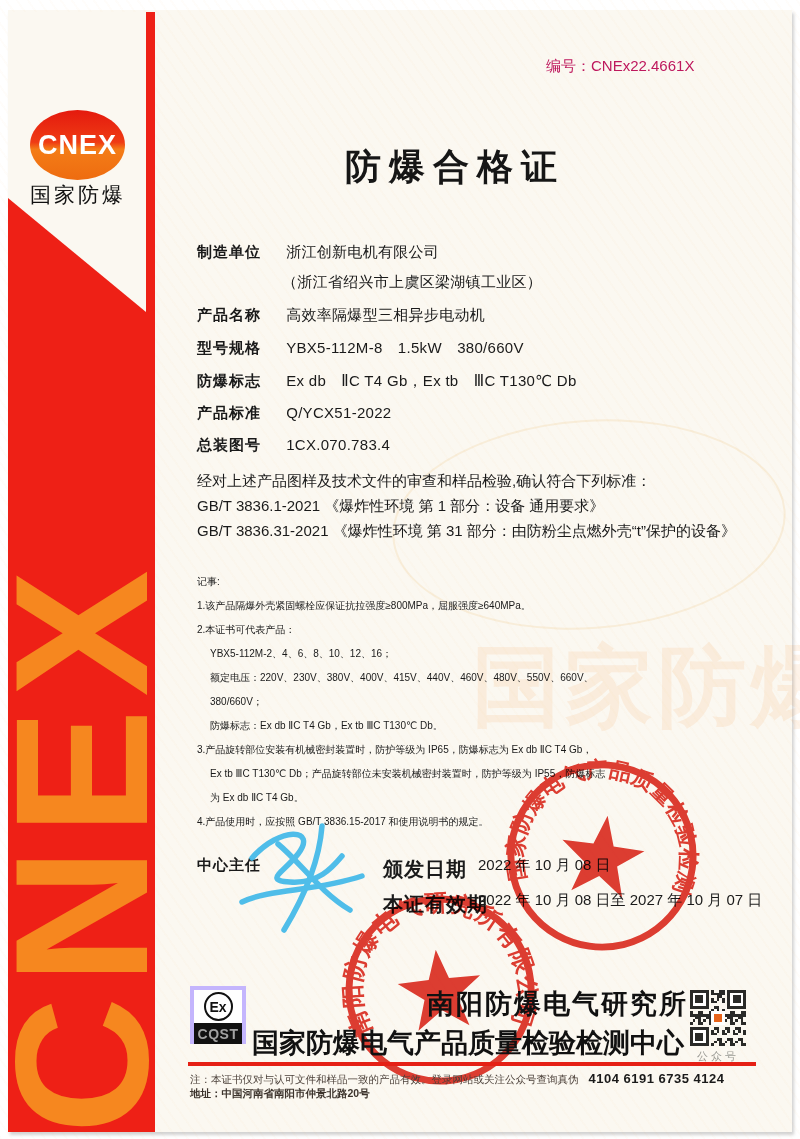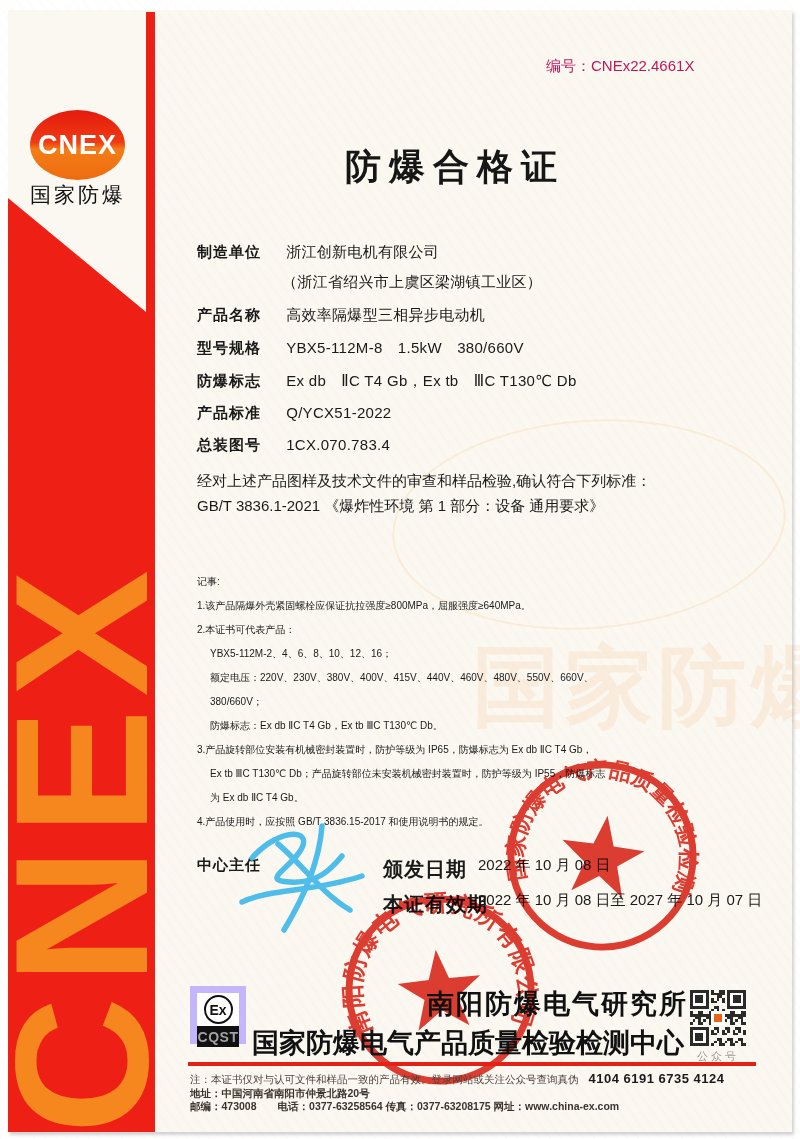--- a/index.html
+++ b/index.html
@@ -43,21 +43,21 @@
   .notes .head{font-weight:500;}
   
   .director{position:absolute;left:197px;top:856px;font-size:15px;font-weight:700;letter-spacing:1px;}
   .sig{position:absolute;left:222px;top:818px;width:160px;height:122px;}
   .d-label{position:absolute;font-size:20px;font-weight:700;letter-spacing:1px;}
   .d-value{position:absolute;font-size:15px;white-space:nowrap;}
   
   .seal{position:absolute;width:198px;height:198px;opacity:.88;mix-blend-mode:multiply;}
   .seal svg{width:100%;height:100%;}
   
-  .excqst{position:absolute;left:190px;top:986px;width:56px;height:58px;border:7px solid #c4b5fd;background:#fff;box-sizing:border-box;}
+  .excqst{position:absolute;left:190px;top:986px;width:56px;height:58px;border:4px solid #c4b5fd;background:#fff;box-sizing:border-box;}
   .ex-top{height:33px;display:flex;align-items:center;justify-content:center;}
   .ex-circle{width:29px;height:29px;border:2.5px solid #111;border-radius:50%;display:flex;align-items:center;justify-content:center;
              font-size:14px;font-weight:700;color:#111;box-sizing:border-box;}
   .cqst-bar{height:21px;background:#111;color:#a3a3a3;display:flex;align-items:center;justify-content:center;
             font-size:14px;font-weight:700;letter-spacing:.5px;}
   .orgs{position:absolute;left:248px;top:986px;width:440px;text-align:center;color:#111;}
   .org1{font-size:27px;font-weight:700;letter-spacing:2px;text-align:right;}
   .org2{font-size:27px;font-weight:700;margin-top:3px;letter-spacing:0;}
   .qr{position:absolute;left:690px;top:990px;width:56px;height:56px;}
   .qr svg{width:100%;height:100%;shape-rendering:crispEdges;}
@@ -118,20 +118,21 @@
     </div>
     <div class="frow" style="top:193px">
       <span class="flabel">总装图号</span>
       <span class="fvalue">1CX.070.783.4</span>
     </div>
   </div>
 
   <div class="standards">
     <div>经对上述产品图样及技术文件的审查和样品检验,确认符合下列标准：</div>
     <div>GB/T 3836.1-2021 《爆炸性环境 第 1 部分：设备 通用要求》</div>
+    <div>GB/T 3836.31-2021 《爆炸性环境 第 31 部分：由防粉尘点燃外壳“t”保护的设备》</div>
   </div>
 
   <div class="notes">
     <div class="head">记事:</div>
     <div>1.该产品隔爆外壳紧固螺栓应保证抗拉强度≥800MPa，屈服强度≥640MPa。</div>
     <div>2.本证书可代表产品：</div>
     <div class="indent">YBX5-112M-2、4、6、8、10、12、16；</div>
     <div class="indent">额定电压：220V、230V、380V、400V、415V、440V、460V、480V、550V、660V、</div>
     <div class="indent">380/660V；</div>
     <div class="indent">防爆标志：Ex db ⅡC T4 Gb，Ex tb ⅢC T130℃ Db。</div>
@@ -316,15 +317,14 @@
   </div>
   <div class="qr-caption">公众号</div>
 
   <div class="divider"></div>
 
   <div class="footer">
     <div>
       <span>注：本证书仅对与认可文件和样品一致的产品有效。登录网站或关注公众号查询真伪</span><span class="code">4104 6191 6735 4124</span>
     </div>
     <div class="bold">地址：中国河南省南阳市仲景北路20号</div>
-    <div class="bold">邮编：473008　　电话：0377-63258564 传真：0377-63208175 网址：www.china-ex.com</div>
   </div>
 </div>
 
 </body></html>

